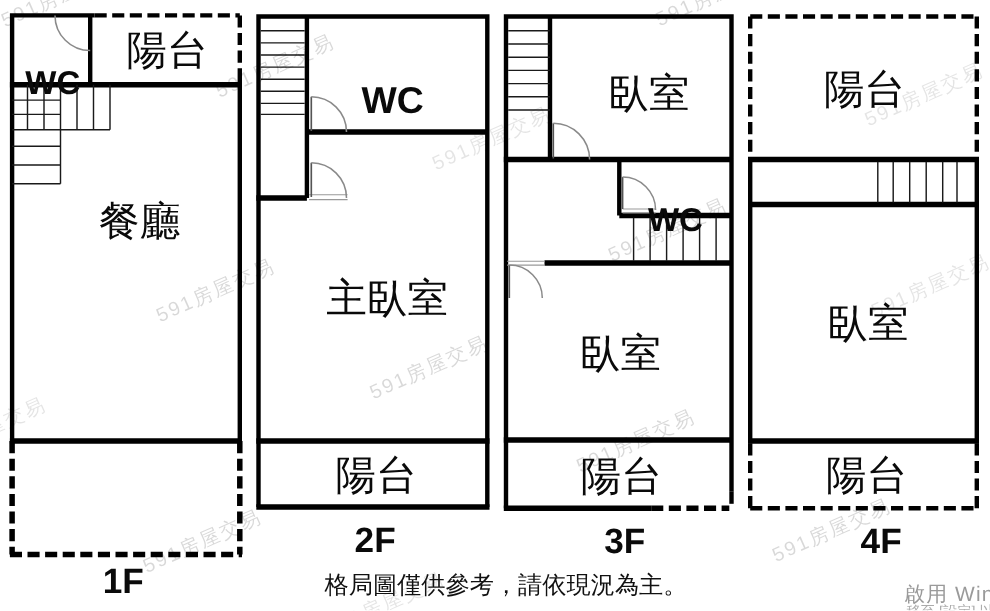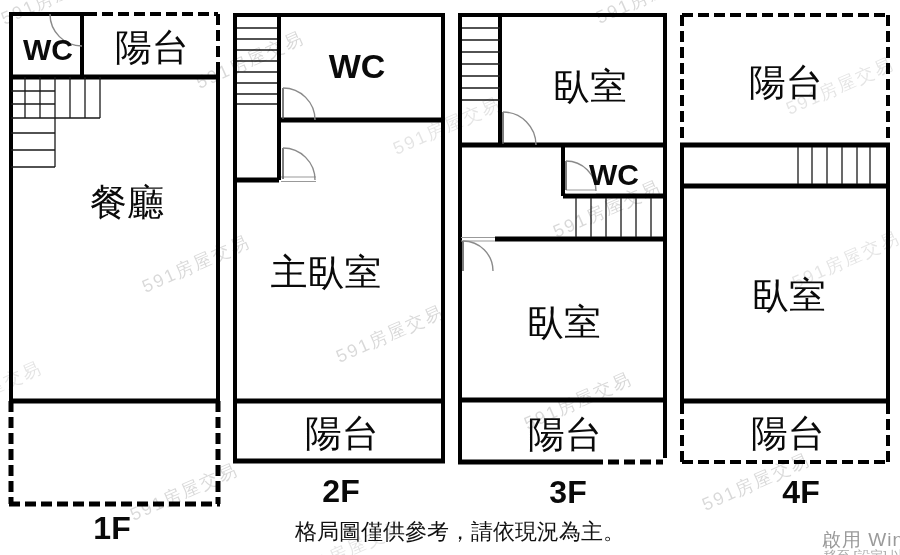--- a/index.html
+++ b/index.html
@@ -6,21 +6,21 @@
   #canvas{
     position:relative;width:900px;height:555px;background:#ffffff;
     overflow:hidden;font-family:"Liberation Sans",sans-serif;color:#000;
   }
   #plan-svg{position:absolute;left:0;top:0;}
   .lbl{
     position:absolute;transform:translate(-50%,-50%);
     white-space:nowrap;color:#0a0a0a;line-height:1;
   }
   .serif{font-family:"Liberation Serif","DejaVu Serif",serif;font-size:37px;}
-  .wc{font-family:"Liberation Sans",sans-serif;font-weight:bold;font-size:30px;}
+  .wc{font-family:"Liberation Sans",sans-serif;font-weight:bold;font-size:30px;margin-top:26px;}
   .wc-lg{font-size:34px;}
   .fl{font-family:"Liberation Sans",sans-serif;font-weight:bold;font-size:32px;}
   .wm{
     position:absolute;transform:translate(-50%,-50%) rotate(-24deg);
     font-size:18px;letter-spacing:2px;color:#000;opacity:0.15;
     white-space:nowrap;font-family:"Liberation Sans",sans-serif;
   }
   .wm.faint{opacity:0.10;}
   #disclaimer{
     position:absolute;left:460px;top:532px;transform:translate(-50%,-50%);
@@ -104,21 +104,21 @@
   <span class="wm" style="left:756px;top:482px">591房屋交易</span>
   <span class="wm faint" style="left:350px;top:549px">591房屋交易</span>
   <span class="wm faint" style="left:-12px;top:390px">591房屋交易</span>
 
   <span class="lbl wc" style="left:48px;top:50px">WC</span>
   <span class="lbl serif" style="left:152px;top:47px">陽台</span>
   <span class="lbl serif" style="left:127px;top:202px">餐廳</span>
   <span class="lbl fl" style="left:112px;top:528px">1F</span>
 
   <span class="lbl wc wc-lg" style="left:357px;top:66px">WC</span>
-  <span class="lbl serif" style="left:326px;top:272px">主臥室</span>
+  <span class="lbl serif" style="left:352px;top:272px">主臥室</span>
   <span class="lbl serif" style="left:342px;top:433px">陽台</span>
   <span class="lbl fl" style="left:341px;top:491px">2F</span>
 
   <span class="lbl serif" style="left:590px;top:86px">臥室</span>
   <span class="lbl wc" style="left:614px;top:175px">WC</span>
   <span class="lbl serif" style="left:564px;top:322px">臥室</span>
   <span class="lbl serif" style="left:565px;top:434px">陽台</span>
   <span class="lbl fl" style="left:568px;top:492px">3F</span>
 
   <span class="lbl serif" style="left:786px;top:82px">陽台</span>

